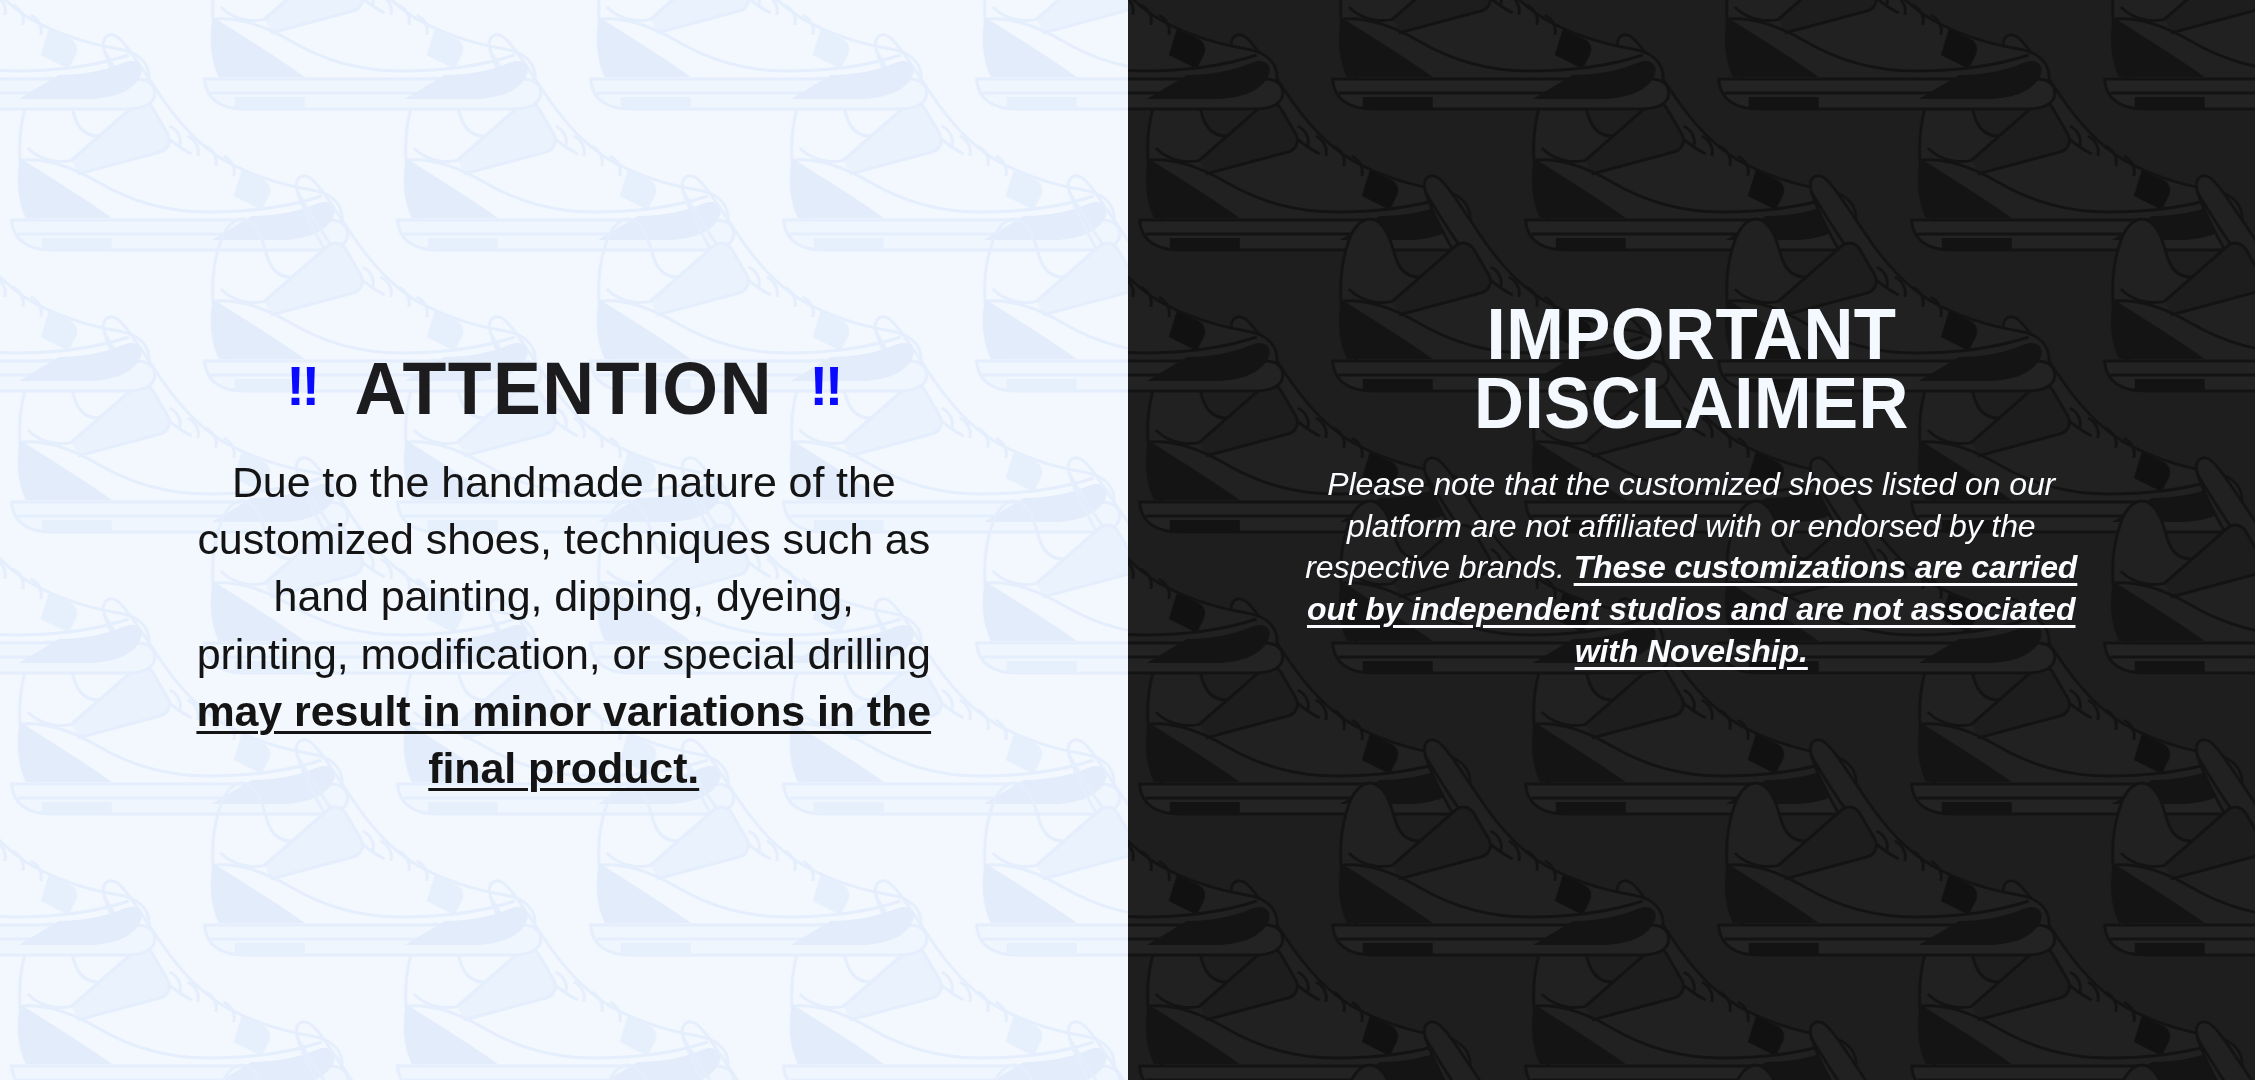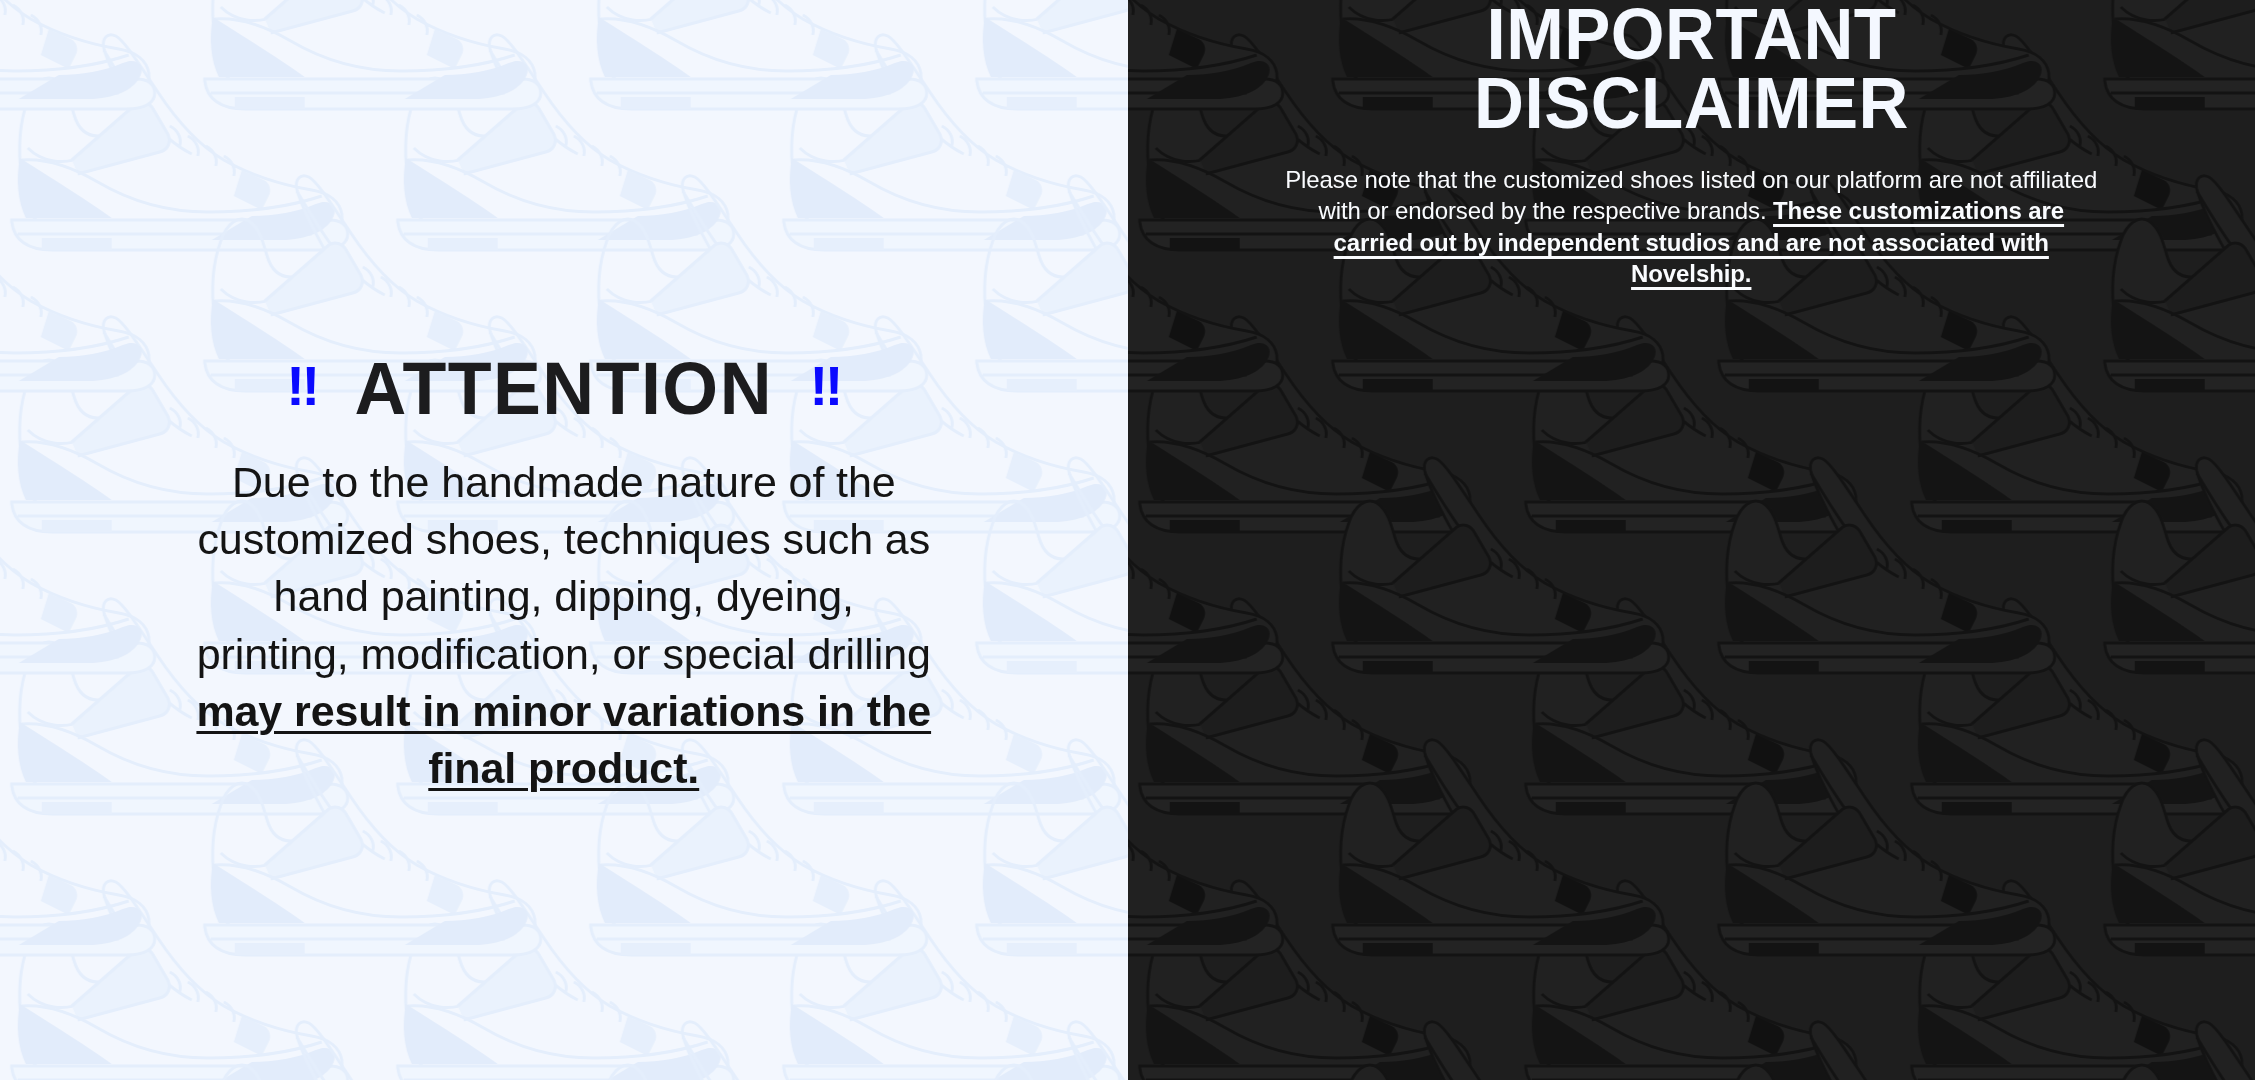--- a/index.html
+++ b/index.html
@@ -94,44 +94,45 @@
     letter-spacing: -0.1px;
   }
   .body-light .emph {
     font-weight: 700;
     text-decoration: underline;
     text-underline-offset: 5px;
     text-decoration-thickness: 3px;
   }
 
   
-  .panel-dark .content { }
+  .panel-dark .content { padding-top: 300px; }
 
   .headline-disclaimer {
     margin: 0;
     text-align: center;
     color: #f4f8ff;
     font-size: 72px;
     font-weight: 900;
     line-height: 0.96;
     letter-spacing: 0.5px;
     font-stretch: condensed;
     transform: scaleX(0.96);
   }
   .headline-disclaimer .hl-line { display: block; }
 
   .body-dark {
     margin: 26px 0 0 0;
     width: 820px;
     text-align: center;
-    font-size: 24px;
+    font-size: 32px;
     line-height: 1.3;
     color: #fafcff;
     font-weight: 400;
     letter-spacing: -0.1px;
+    font-style: italic;
   }
   .body-dark .emph {
     font-weight: 700;
     text-decoration: underline;
     text-underline-offset: 5px;
     text-decoration-thickness: 3px;
   }
 </style>
 </head>
 <body>

